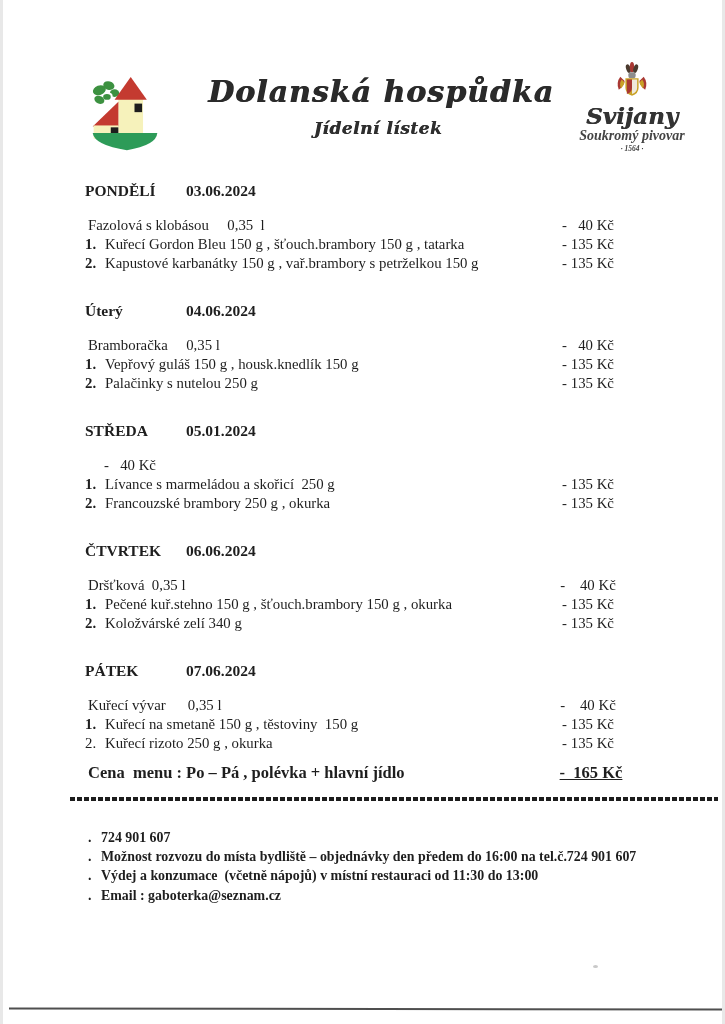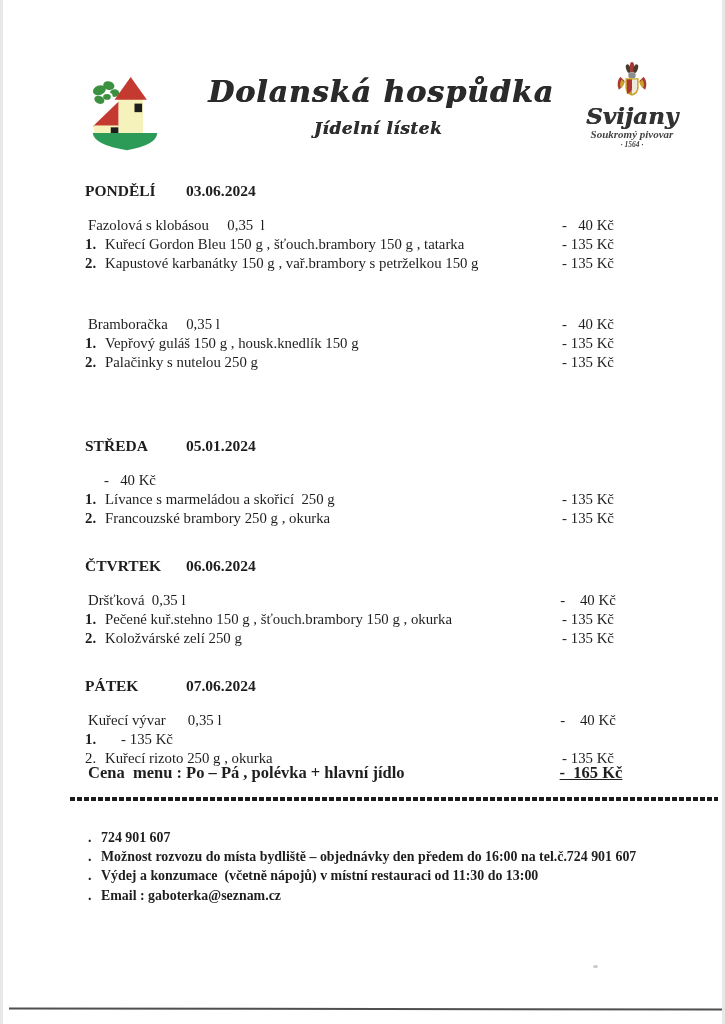--- a/index.html
+++ b/index.html
@@ -32,21 +32,21 @@
   .brewery{position:absolute;left:570px;top:62px;width:118px;text-align:center;}
   .crest{display:block;margin:0 auto;width:44px;height:44px;}
   .brewery-name{
     font-family:"DejaVu Serif","Liberation Serif",serif;
     font-weight:bold;font-style:italic;
     font-size:23px;line-height:20px;color:#333;
     text-shadow:0.6px 0 0 #333;
     white-space:nowrap;
     text-align:center;
   }
-  .brewery-tagline{font-size:11px;font-style:italic;font-weight:bold;color:#444;margin-top:2px;}
+  .brewery-tagline{font-size:14px;font-style:italic;font-weight:bold;color:#444;margin-top:2px;}
   .brewery-year{font-size:7.5px;font-style:italic;font-weight:bold;color:#444;}
   
   .menu-days{position:absolute;left:82px;top:180px;width:545px;}
   .day{height:120px;}
   .day-head{font-size:15.5px;font-weight:bold;line-height:21px;}
   .day-name{display:inline-block;min-width:97px;}
   .items{margin-top:15px;}
   .item{display:flex;line-height:19px;font-size:14.8px;}
   .num{font-weight:bold;width:20px;flex:0 0 auto;}
   .num:empty{width:3px;}
@@ -144,20 +144,24 @@
 
   <div class="item">
     <span class="num">2.</span>
     <span class="txt">Kapustové karbanátky 150 g , vař.brambory s petrželkou 150 g</span>
     <span class="price">- 135 Kč</span>
   </div>
 </div>
   </section>
 
   <section class="day">
+    <div class="day-head">
+      <span class="day-name">Úterý</span>
+      <span class="day-date">04.06.2024</span>
+    </div>
     <div class="items">
   <div class="item">
     <span class="num"></span>
     <span class="txt">Bramboračka     0,35 l</span>
     <span class="price">-   40 Kč</span>
   </div>
 
   <div class="item">
     <span class="num">1.</span>
     <span class="txt">Vepřový guláš 150 g , housk.knedlík 150 g</span>
@@ -210,40 +214,41 @@
   </div>
 
   <div class="item">
     <span class="num">1.</span>
     <span class="txt">Pečené kuř.stehno 150 g , šťouch.brambory 150 g , okurka</span>
     <span class="price">- 135 Kč</span>
   </div>
 
   <div class="item">
     <span class="num">2.</span>
-    <span class="txt">Koložvárské zelí 250 g</span>
+    <span class="txt">Koložvárské zelí 340 g</span>
     <span class="price">- 135 Kč</span>
   </div>
 </div>
   </section>
 
   <section class="day">
     <div class="day-head">
       <span class="day-name">PÁTEK</span>
       <span class="day-date">07.06.2024</span>
     </div>
     <div class="items">
   <div class="item">
     <span class="num"></span>
     <span class="txt">Kuřecí vývar      0,35 l</span>
     <span class="price">-    40 Kč</span>
   </div>
 
   <div class="item">
     <span class="num">1.</span>
+    <span class="txt">Kuřecí na smetaně 150 g , těstoviny  150 g</span>
     <span class="price">- 135 Kč</span>
   </div>
 
   <div class="item">
     <span class="num plain">2.</span>
     <span class="txt">Kuřecí rizoto 250 g , okurka</span>
     <span class="price">- 135 Kč</span>
   </div>
 </div>
   </section>

